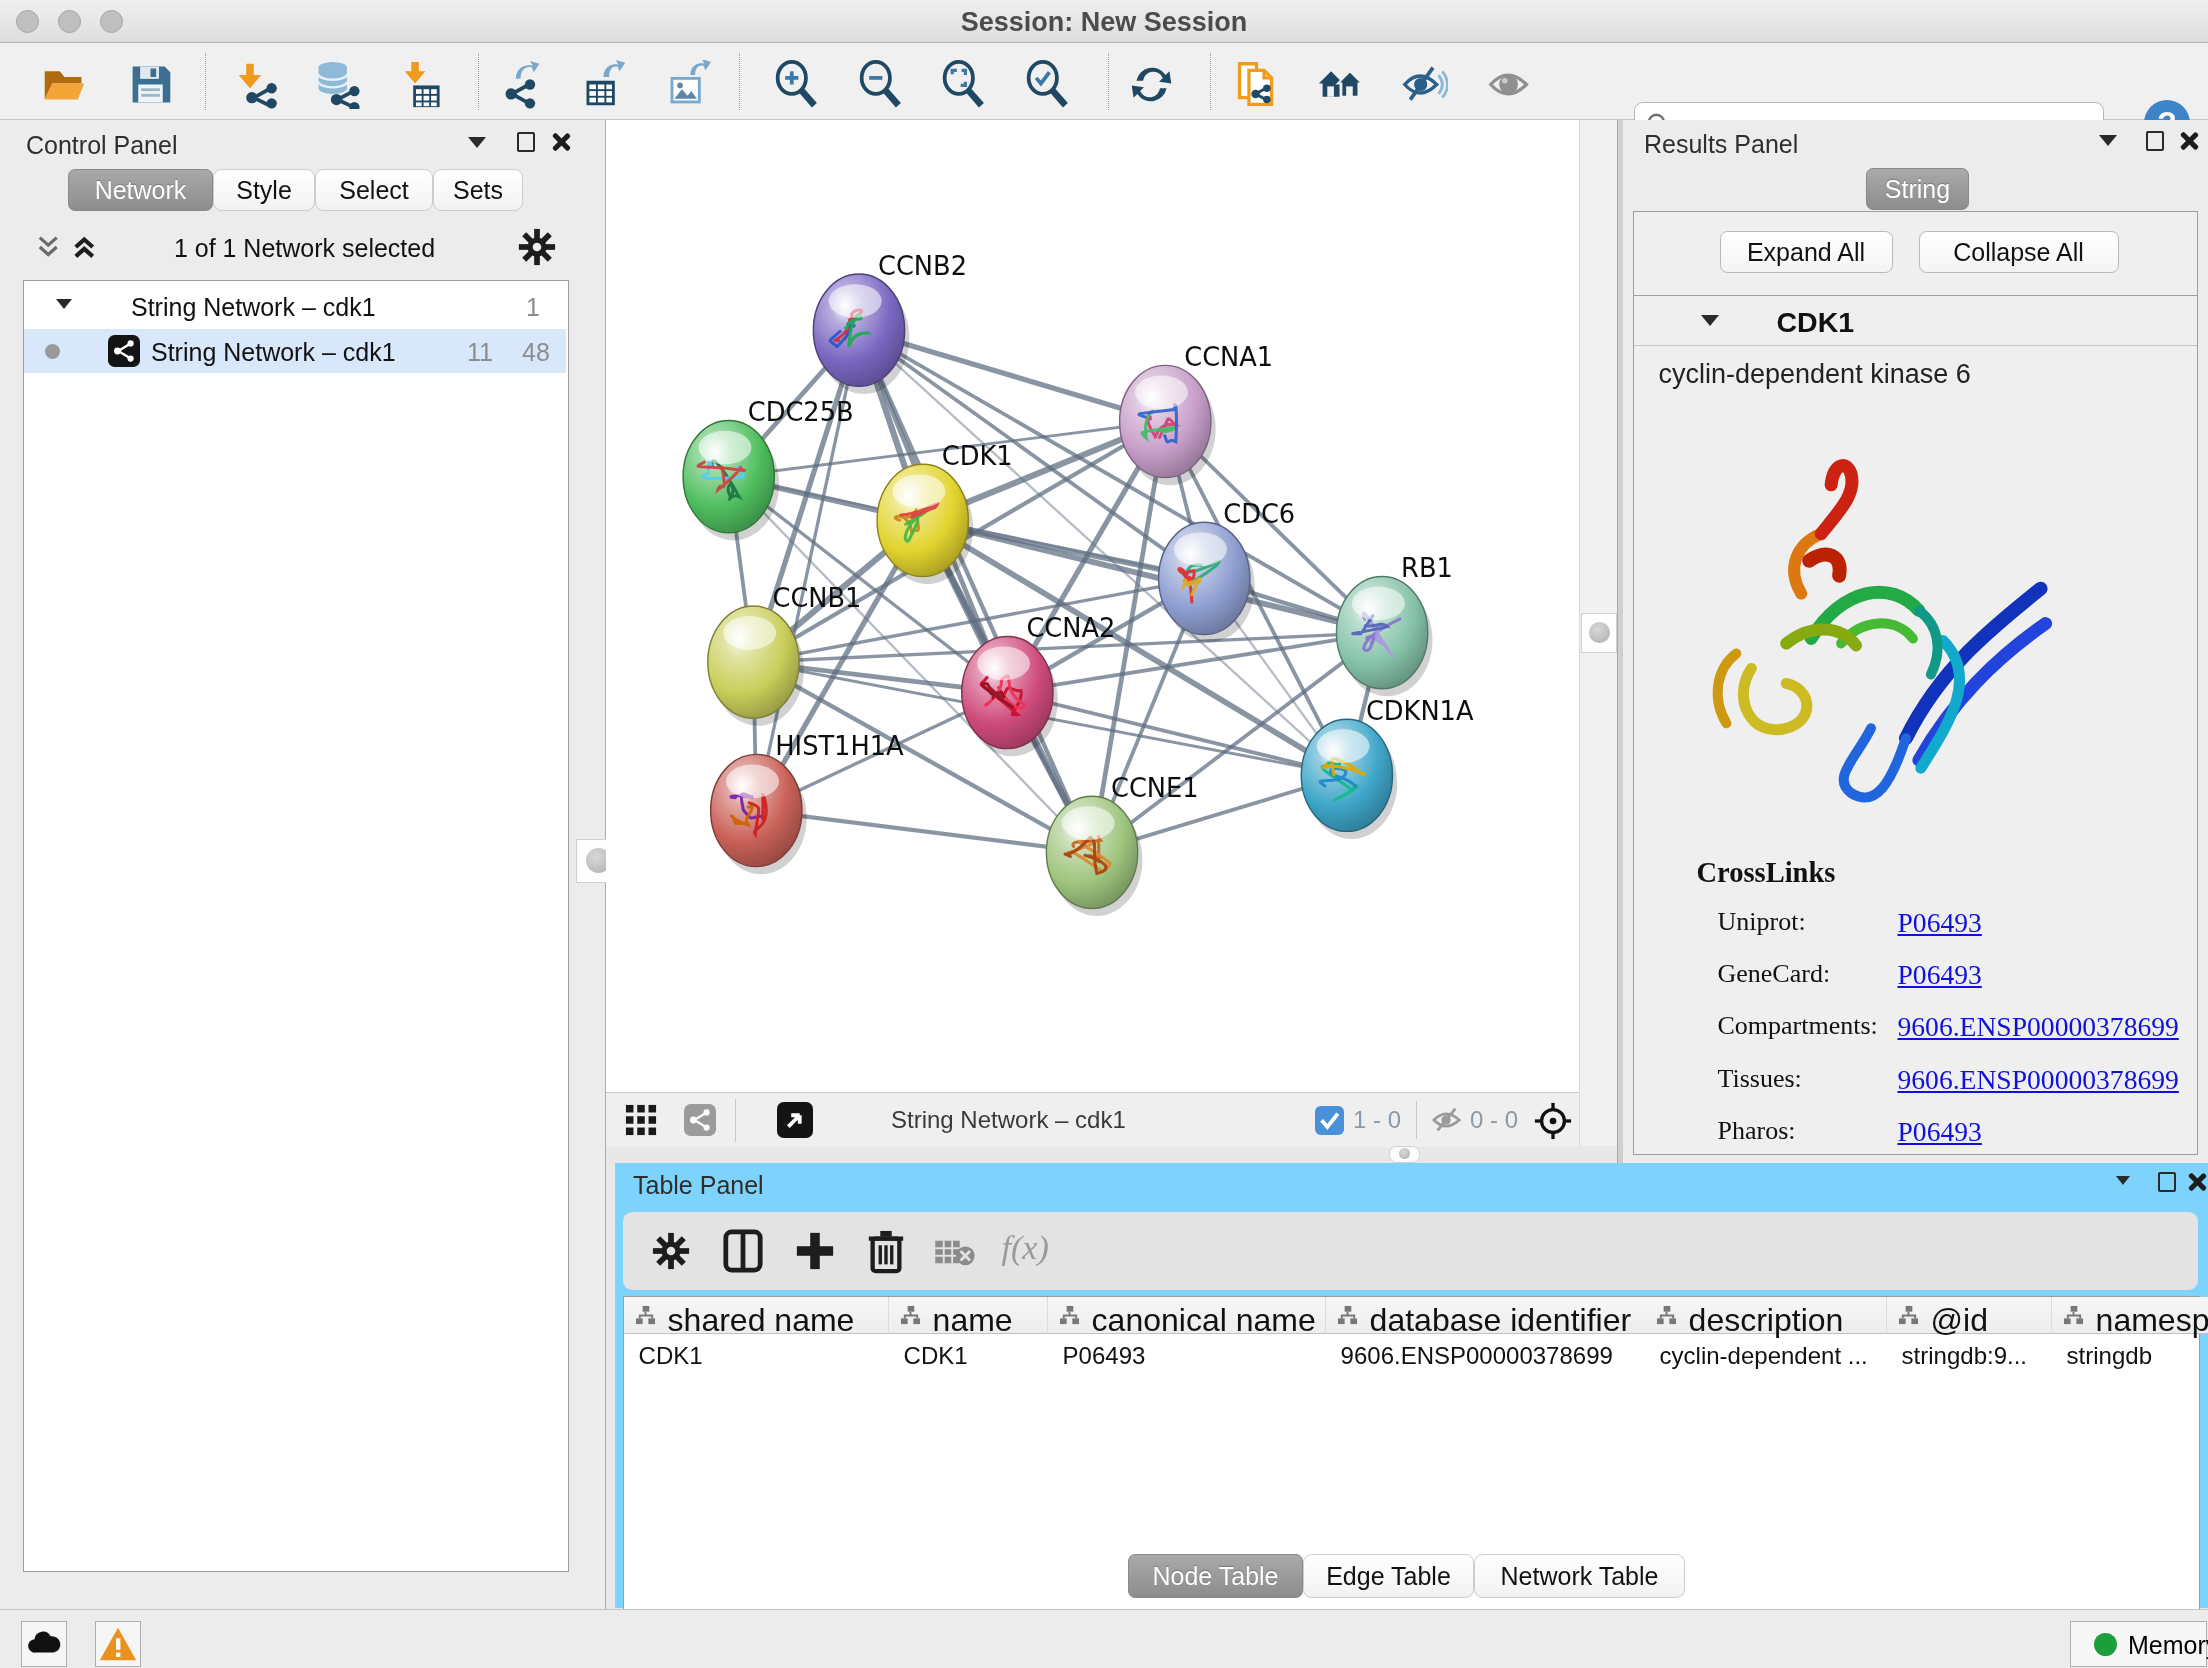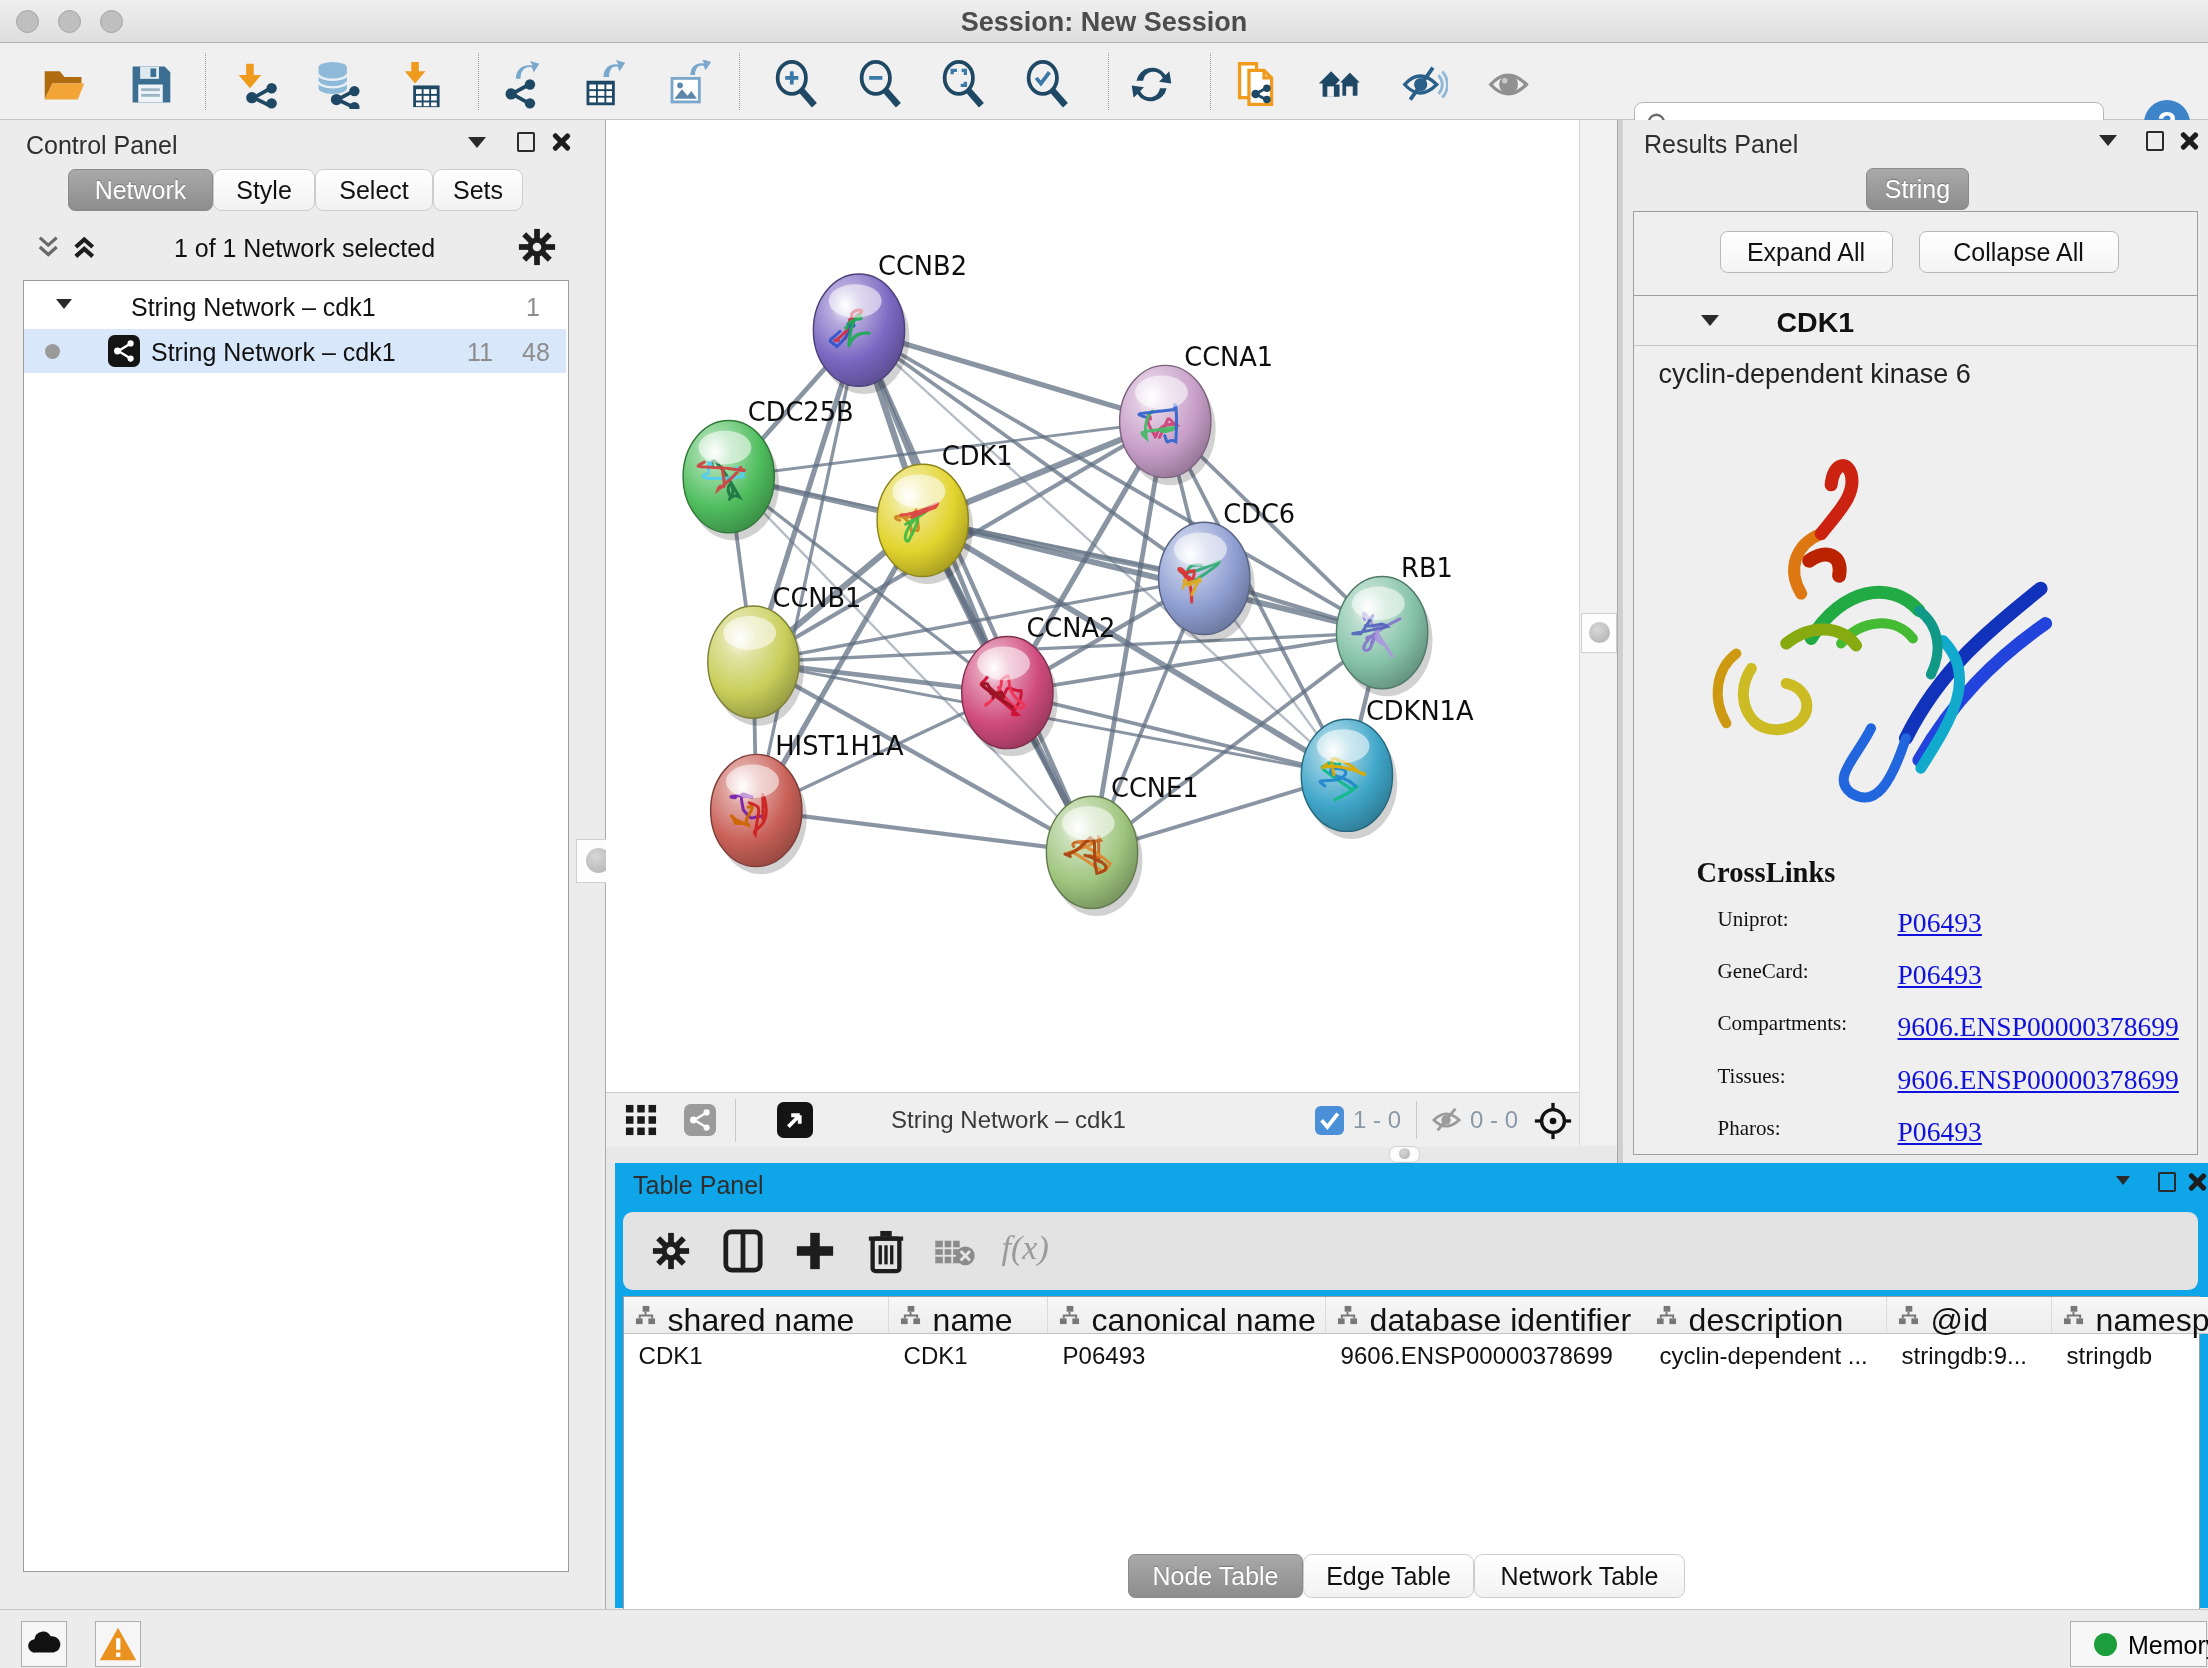--- a/index.html
+++ b/index.html
@@ -44,23 +44,23 @@
   .ntb-text{font-size:24px;color:#3a3a3a;top:13.3px;}
   .graycnt{color:#8b99a8;}
   .handle{background:#fdfdfd;border:1px solid #d0d0d0;}
   .handle i{display:block;border-radius:50%;background:radial-gradient(circle at 40% 35%,#d8d8d8,#aeaeae);margin:auto;}
   
   #results-panel{left:1623px;top:120px;width:586px;height:1043px;background:#ececec;}
   #res-box{left:9.5px;top:91px;width:563px;height:84px;background:#efefef;border:1px solid #9e9e9e;}
   #res-section{left:9.5px;top:175px;width:563px;height:858px;background:#efefef;border:1px solid #9e9e9e;}
   .serif{font-family:"Liberation Serif",serif;}
   .xlink{color:#1111dd;text-decoration:underline;font-size:27.6px;font-family:"Liberation Serif",serif;}
-  .xlabel{color:#111;font-size:21px;font-family:"Liberation Serif",serif;}
+  .xlabel{color:#111;font-size:26px;font-family:"Liberation Serif",serif;}
   
-  #table-panel{left:615px;top:1163px;width:1593px;height:445px;background:#0ea5e9;}
+  #table-panel{left:615px;top:1163px;width:1593px;height:445px;background:#7dd3fc;}
   #tbl-toolbar{left:7.6px;top:49px;width:1575px;height:78px;background:#e3e3e3;border-radius:9.5px;}
   #tbl-box{left:7.6px;top:133px;width:1575px;height:451px;background:#fff;border:1px solid #9c9c9c;height:453px;}
   #tbl-box{height:451px;}
   .th{top:0;height:36px;background:linear-gradient(#f7f7f7,#ededed);border-bottom:1px solid #c2c2c2;border-right:1px solid #dcdcdc;}
   .th .txt{font-size:32px;color:#111;top:4.8px;}
   .td{top:37px;height:38px;font-size:24px;color:#111;padding-top:7.6px;box-sizing:border-box;white-space:nowrap;overflow:hidden;}
   
   #statusbar{left:0;top:1609px;width:2208px;height:59px;background:#ececec;border-top:1px solid #c6c6c6;}
   .sq-btn{width:44px;height:44px;background:#f6f6f6;border:1px solid #aeaeae;}
   #memory-btn{left:2070px;top:11.4px;width:135px;height:44px;background:#f7f7f7;border:1px solid #aeaeae;font-size:25px;}

